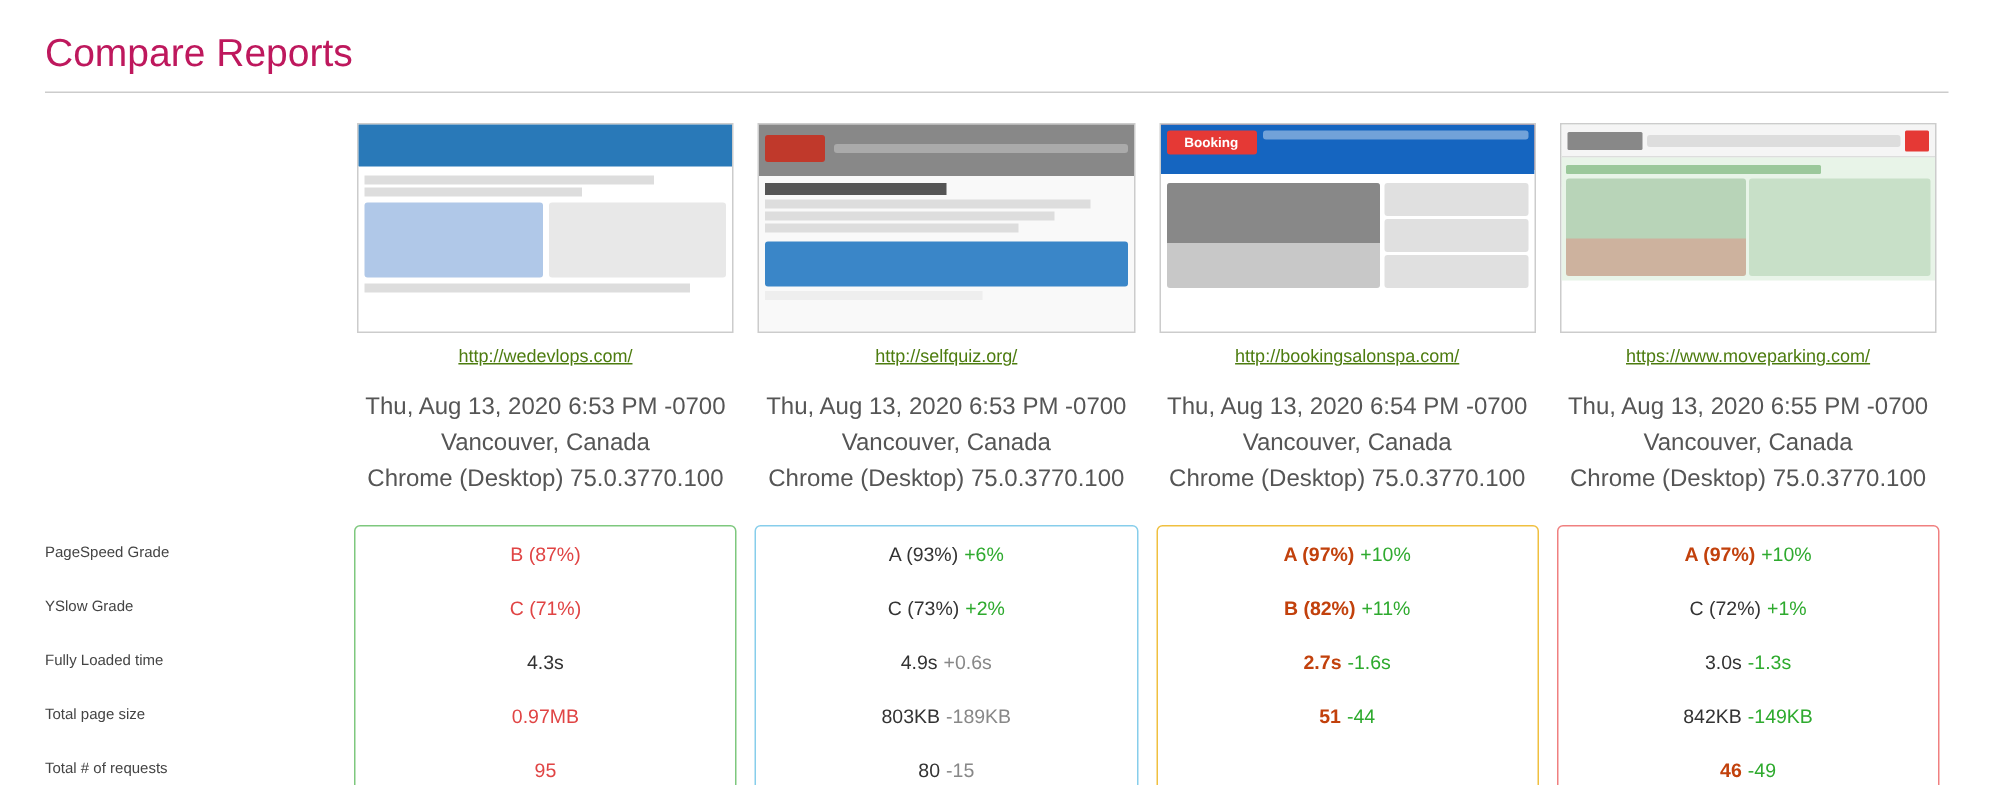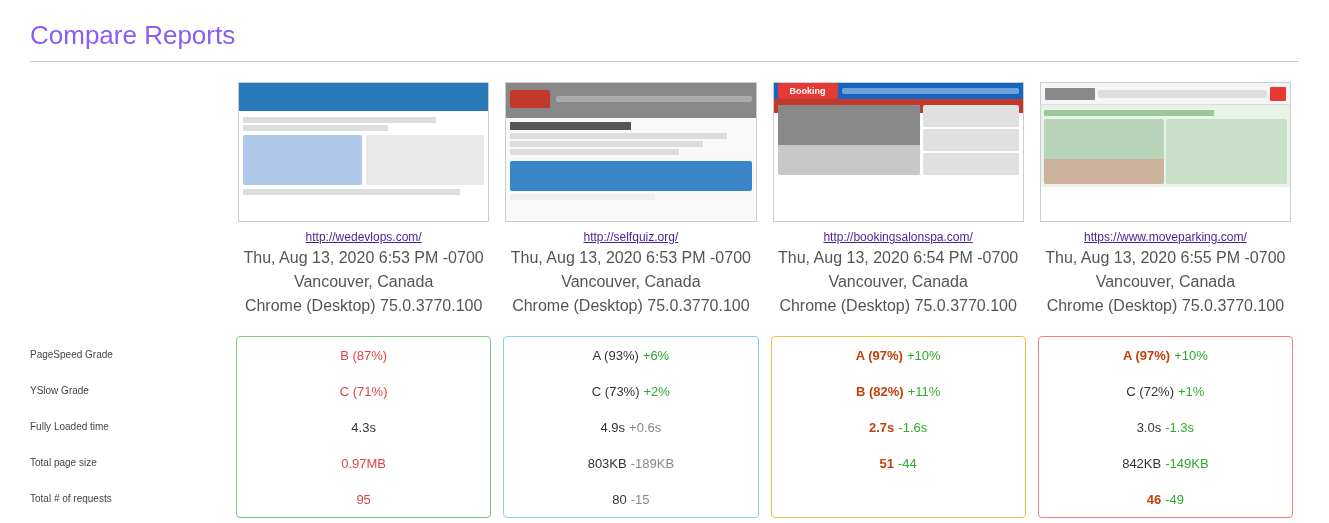--- a/index.html
+++ b/index.html
@@ -5,21 +5,21 @@
     * { box-sizing: border-box; margin: 0; padding: 0; }
     body {
       font-family: Arial, sans-serif;
       background: #fff;
       color: #333;
       font-size: 13px;
       padding: 20px 30px;
       width: 1329px;
     }
     h1 {
-      color: #8b5cf6;
+      color: #be185d;
       font-size: 26px;
       font-weight: 400;
       margin-bottom: 10px;
     }
     hr.title-divider {
       border: none;
       border-top: 1px solid #ccc;
       margin-bottom: 20px;
     }
     .site-col {
@@ -34,25 +34,25 @@
       margin-bottom: 8px;
       position: relative;
       overflow: hidden;
     }
     
     .ss-1 { background: linear-gradient(to bottom, #2979b8 0%, #2979b8 20%, #fff 20%, #fff 100%); }
     .ss-2 { background: linear-gradient(to bottom, #888 0%, #888 25%, #f9f9f9 25%, #f9f9f9 100%); }
     .ss-3 { background: linear-gradient(to bottom, #c0392b 0%, #c0392b 22%, #fff 22%, #fff 100%); }
     .ss-4 { background: linear-gradient(to bottom, #e8f4e8 0%, #e8f4e8 30%, #fff 30%, #fff 100%); }
     .site-link {
-      color: #4c1d95;
+      color: #4d7c0f;
       text-decoration: underline;
       font-size: 12px;
       display: block;
-      margin-bottom: 2px;
+      margin-bottom: 16px;
     }
     .site-info {
       font-size: 16px;
       color: #555;
       line-height: 1.5;
     }
     .metric-label {
       height: 36px;
       display: flex;
       align-items: center;
@@ -131,21 +131,21 @@
     <a class="site-link" href="#">http://selfquiz.org/</a>
     <div class="site-info">
       <span>Thu, Aug 13, 2020 6:53 PM -0700</span><br>
       <span>Vancouver, Canada</span><br>
       <span>Chrome (Desktop) 75.0.3770.100</span>
     </div>
   </div>
 
   <div class="site-col">
     <div class="site-screenshot ss-3">
-      <div style="width:100%;height:16px;background:#1565c0;display:flex;align-items:center;padding:4px;gap:4px;">
+      <div style="width:100%;height:33px;background:#1565c0;display:flex;align-items:flex-start;padding:4px;gap:4px;">
         <div style="width:60px;height:16px;background:#e53935;border-radius:2px;font-size:9px;color:white;display:flex;align-items:center;justify-content:center;font-weight:bold;">Booking</div>
         <div style="height:6px;background:rgba(255,255,255,0.4);flex:1;border-radius:2px;"></div>
       </div>
       <div style="padding:4px;">
         <div style="display:flex;gap:3px;margin-top:2px;">
           <div style="width:60%;height:70px;background:#c8c8c8;border-radius:2px;overflow:hidden;">
             <div style="width:100%;height:40px;background:#888;"></div>
           </div>
           <div style="width:40%;display:flex;flex-direction:column;gap:2px;">
             <div style="height:22px;background:#e0e0e0;border-radius:2px;"></div>

